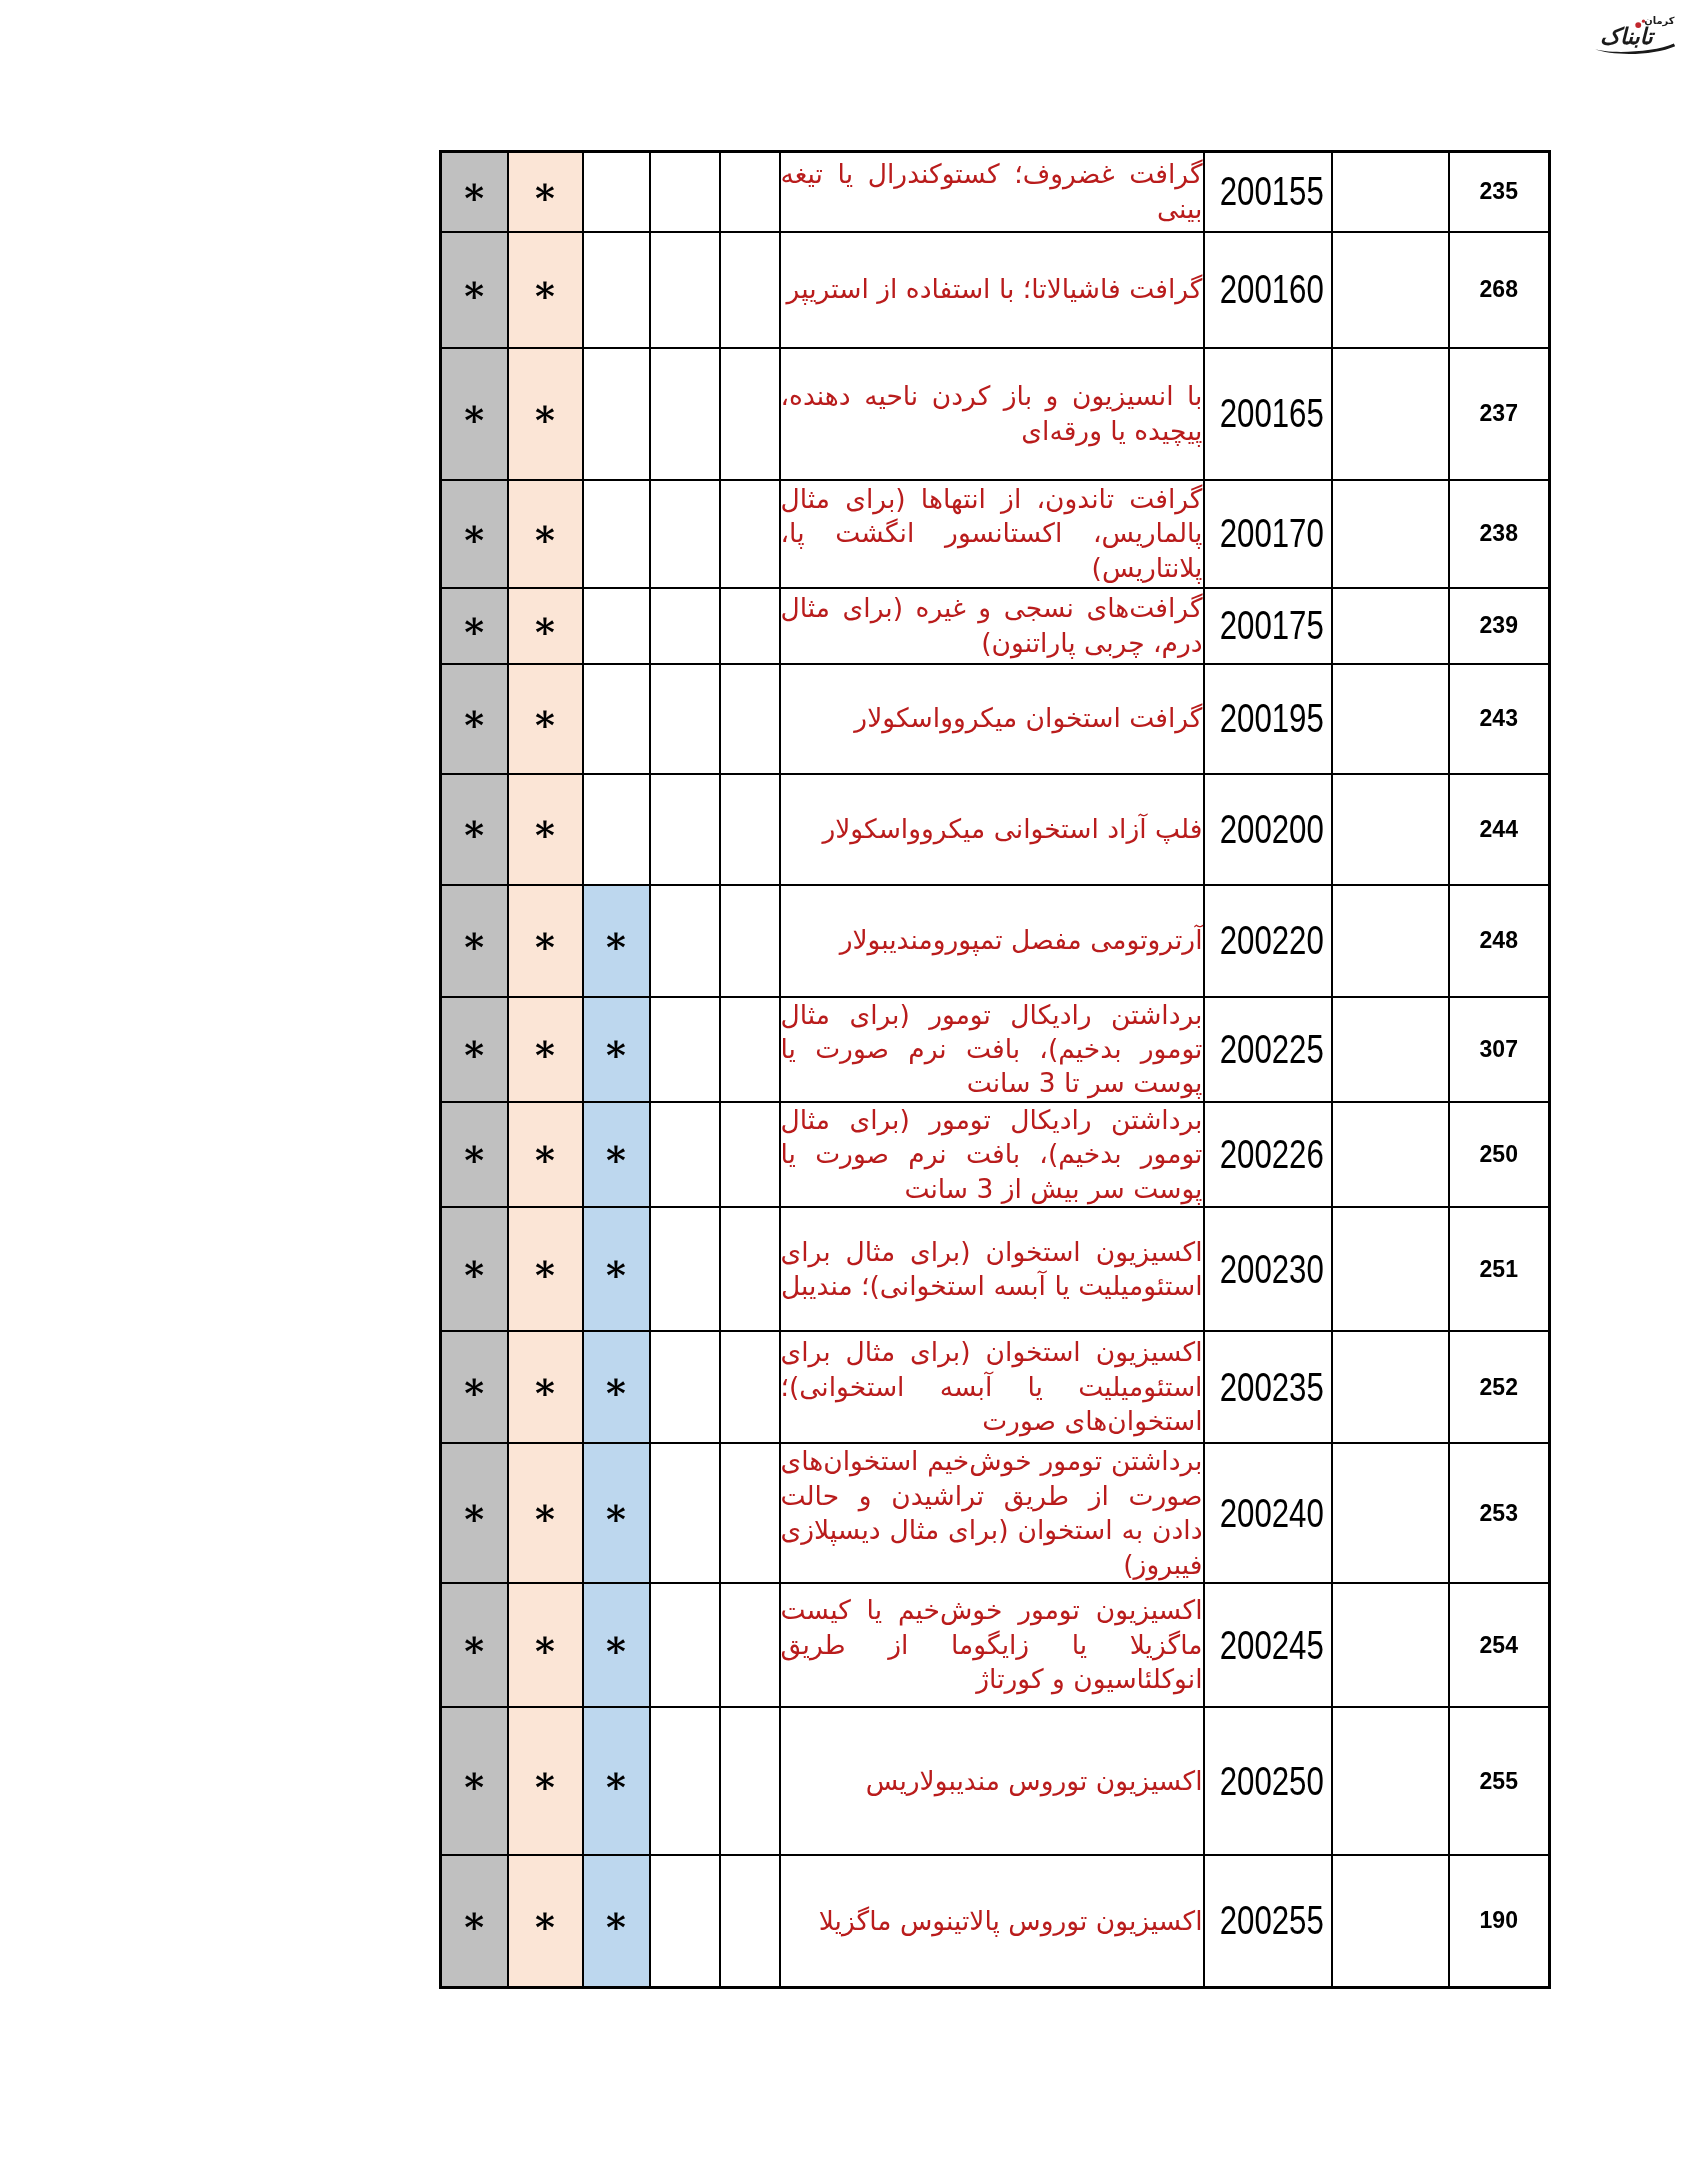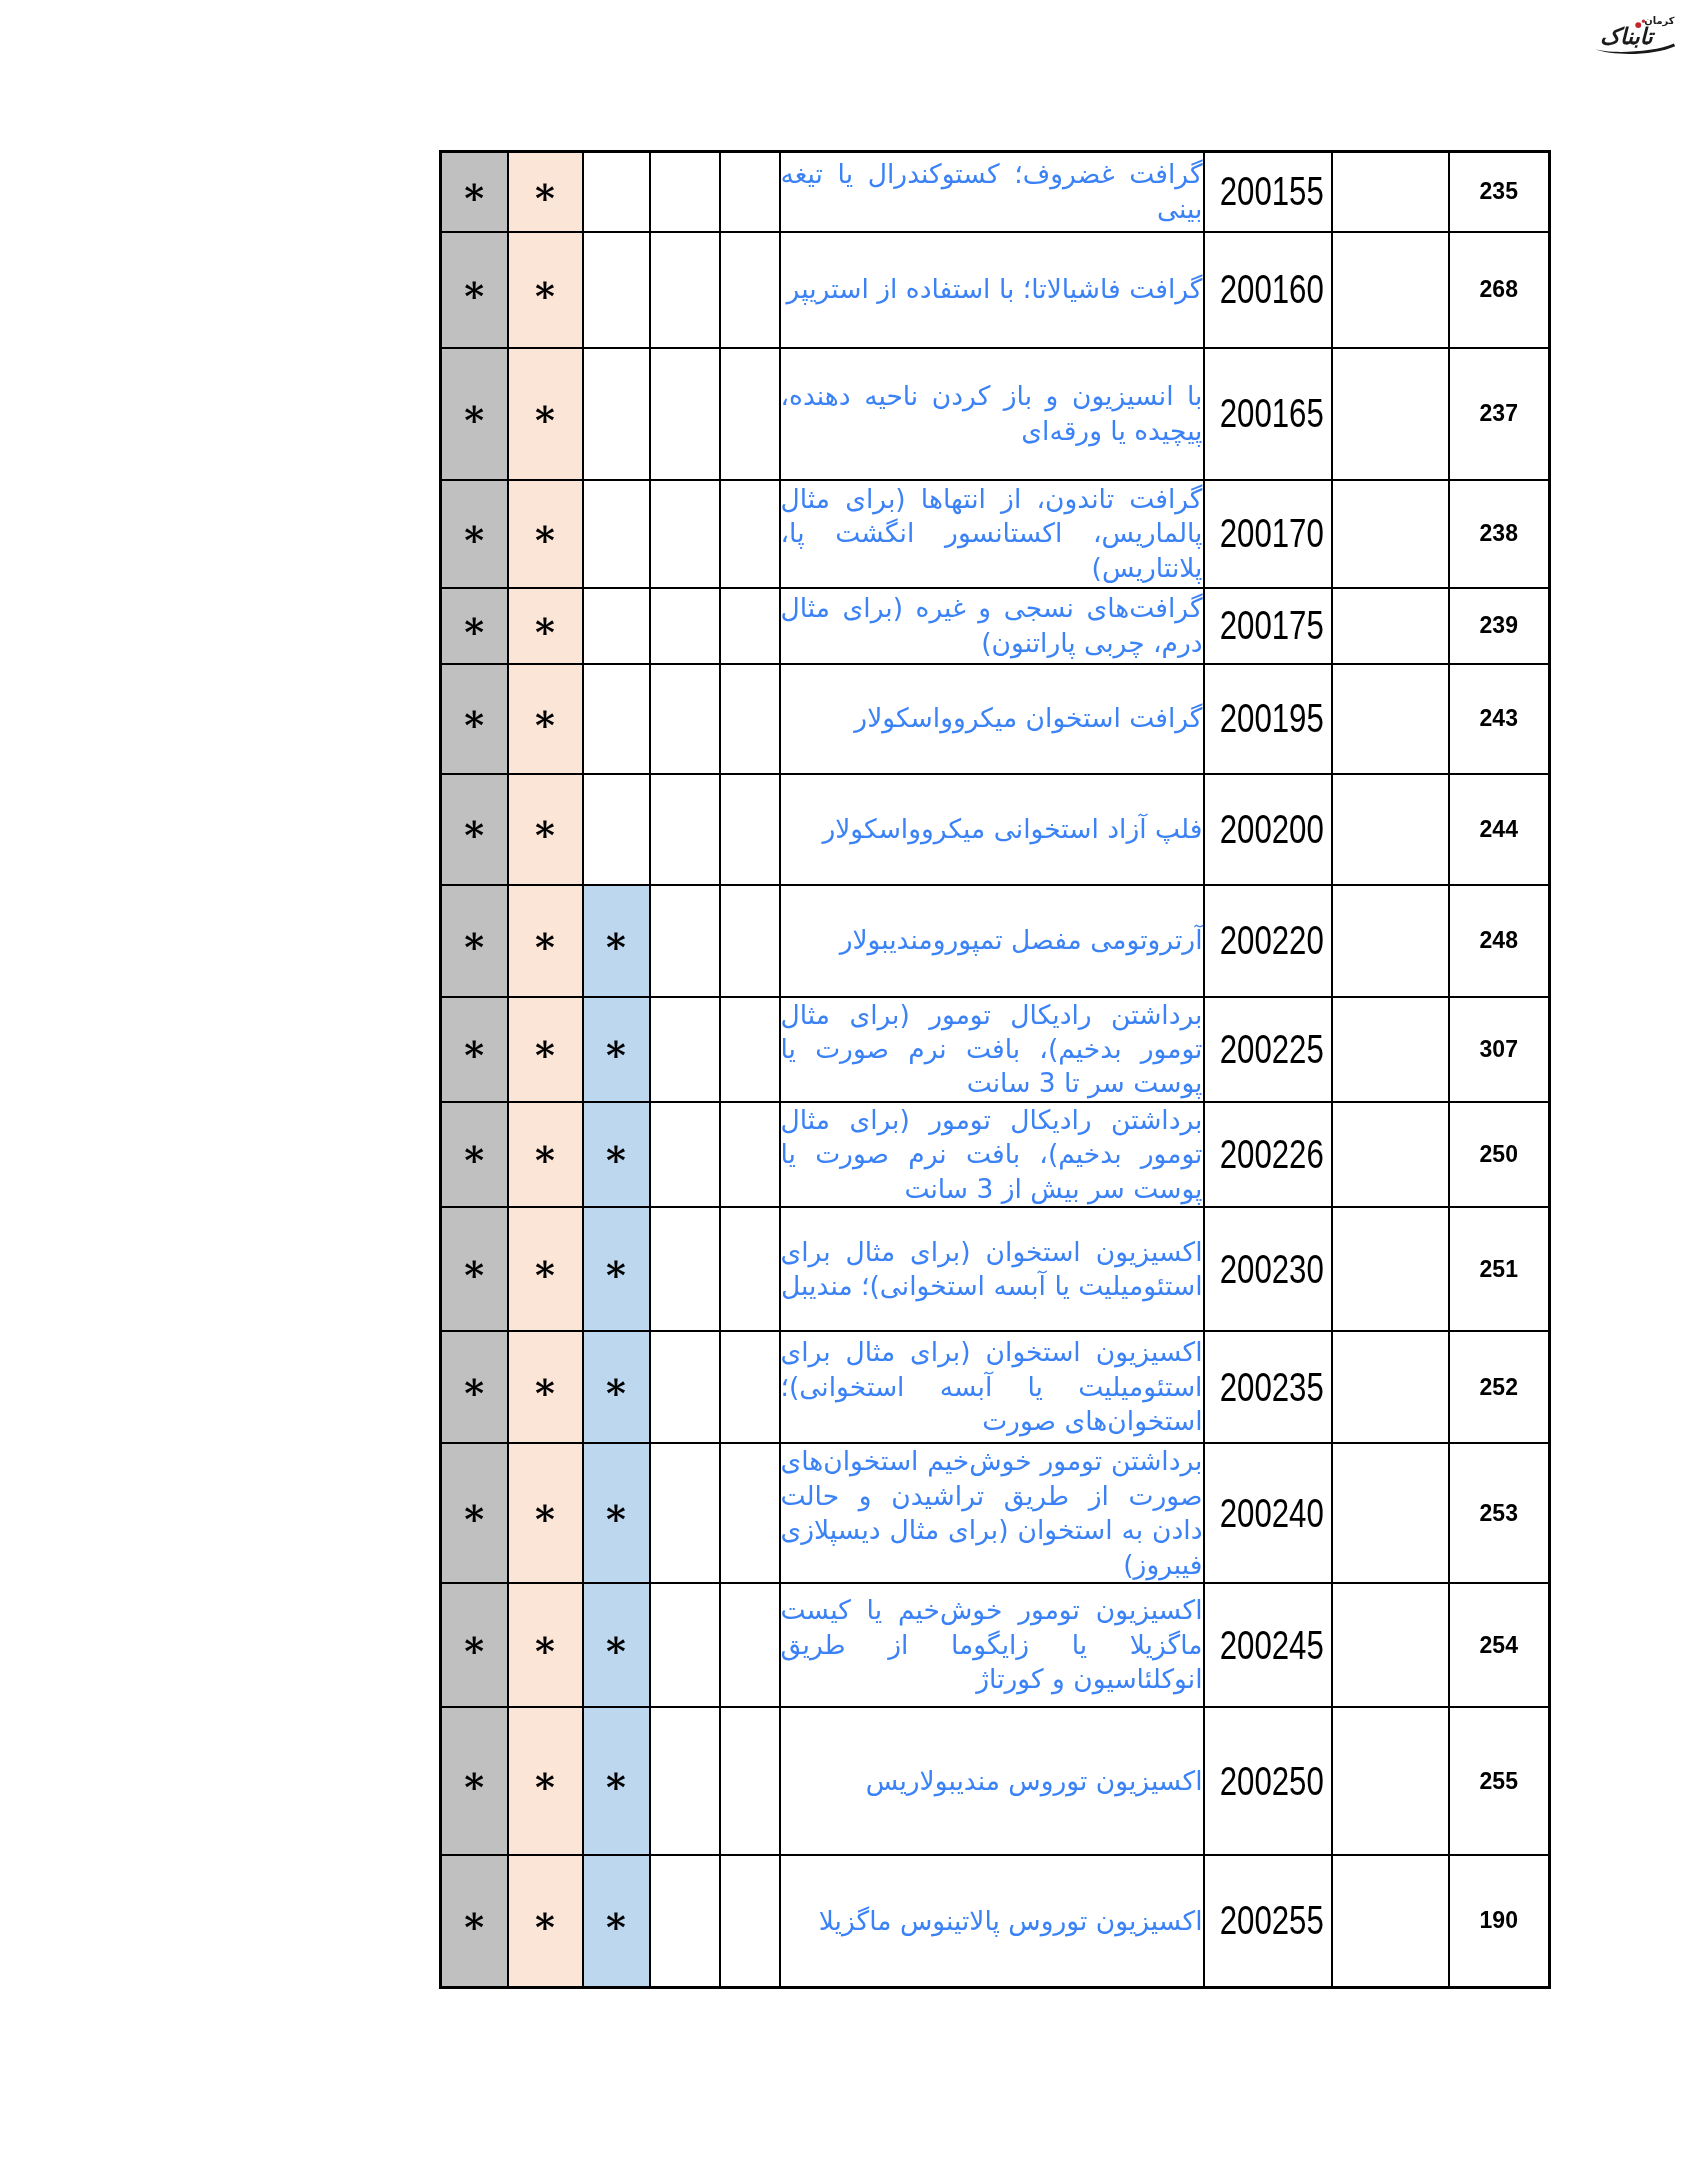--- a/index.html
+++ b/index.html
@@ -16,21 +16,21 @@
   table.tariff td{border:2px solid #000;border-top-width:2.6px;border-bottom-width:2.6px;
     padding:0;vertical-align:middle;overflow:hidden;}
   table.tariff{border:3.3px solid #000;}
   td.c-star{text-align:center;}
   td.c-gray{background:#c0c0c0;}
   td.c-peach{background:#fbe5d6;}
   td.c-blue{background:#bdd7ee;}
   .star{display:inline-block;font-family:"DejaVu Serif",serif;font-weight:bold;
     font-size:38px;line-height:1;transform:translateY(0.16em);}
   td.c-desc{direction:rtl;text-align:justify;text-align-last:right;
-    font-size:26.5px;line-height:1.3;padding:2.6px 4px 2.6px 6.6px;color:#3b82f6;}
+    font-size:26.5px;line-height:1.3;padding:2.6px 4px 2.6px 6.6px;color:#b91c1c;}
   td.c-code{}
   .code-text{display:inline-block;font-family:"Liberation Sans",sans-serif;
     font-size:40px;transform:scaleX(0.78);transform-origin:center;white-space:nowrap;}
   td.c-num{text-align:center;font-family:"Liberation Sans",sans-serif;
     font-weight:bold;font-size:23px;}
   td.c-empty{background:#ffffff;}
 </style>
 </head>
 <body>
 

